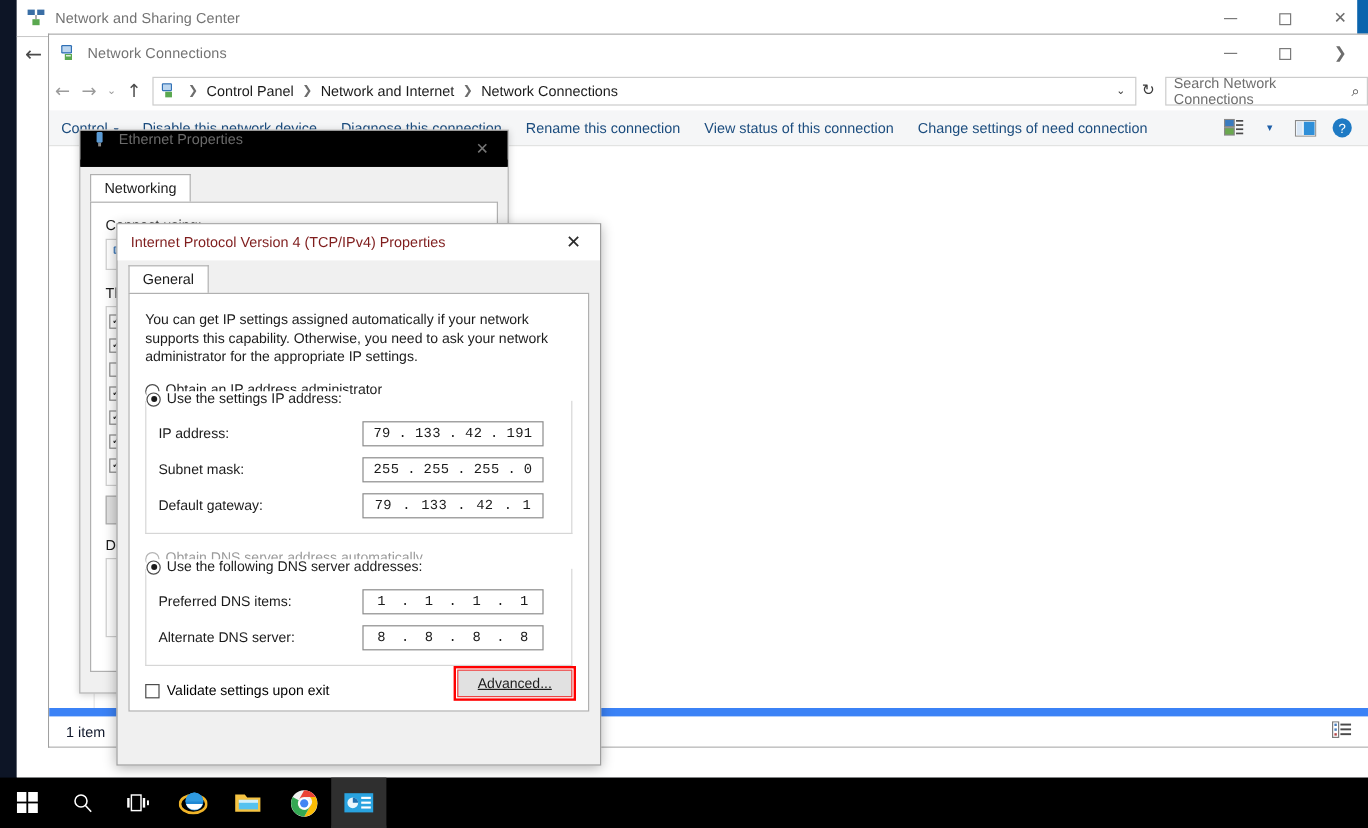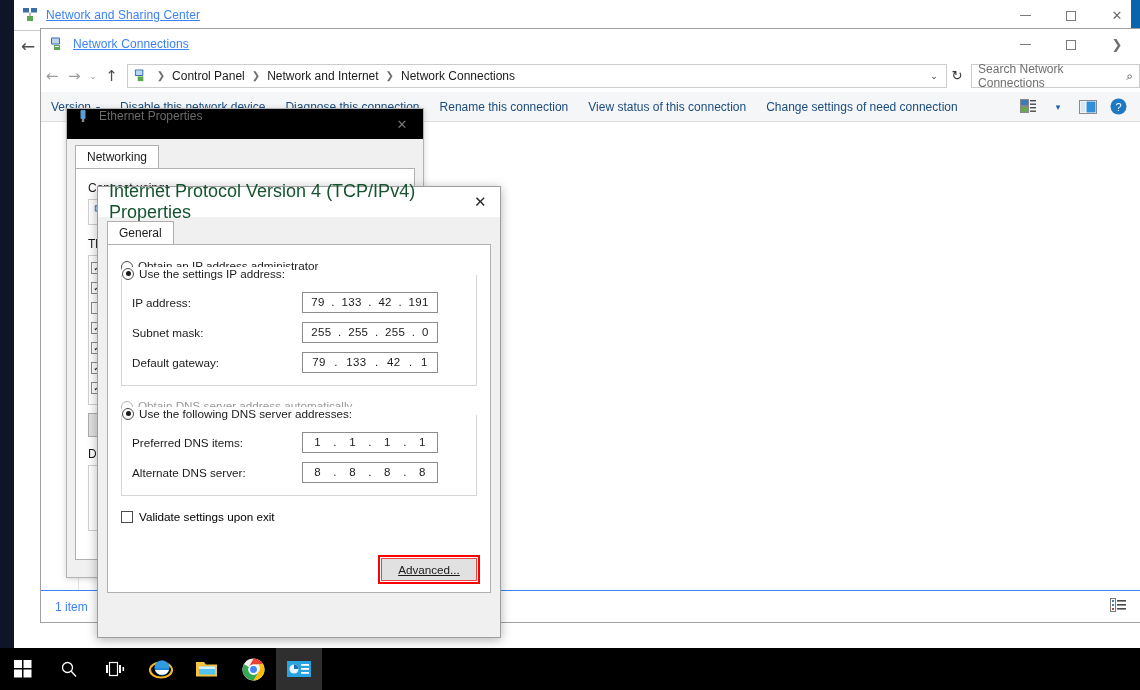--- a/index.html
+++ b/index.html
@@ -14,21 +14,21 @@
   #nsc-window {
     position: absolute; left: 14px; top: 0; width: 1126px; height: 648px;
     background: #ffffff;
   }
   #nsc-titlebar {
     position: absolute; left: 0; top: 0; width: 1126px; height: 31px;
     background: #ffffff; border-bottom: 1px solid #c9c9c9;
     display: flex; align-items: center;
   }
   .tb-icon-box { width: 32px; display: flex; justify-content: center; align-items: center; }
-  .tb-title { font-size: 12px; color: #3b82f6; letter-spacing: .1px; text-decoration: underline; }
+  .tb-title { font-size: 12px; color: #737373; letter-spacing: .1px; }
   .wincontrols { position: absolute; right: 0; top: 0; height: 31px; display: flex; }
   .wc {
     width: 46px; height: 31px; display: flex; align-items: center; justify-content: center;
     font-size: 13px; color: #6d6d6d; font-family: "DejaVu Sans", sans-serif; line-height: 1;
   }
   .wc .sq { width: 10px; height: 10px; border: 1px solid #7a7a7a; }
   .wc .dash { width: 11px; height: 1px; background: #7a7a7a; }
   #nsc-blue-edge {
     position: absolute; right: 0; top: 0; width: 9px; height: 32px; background: #0a64ad;
   }
@@ -89,22 +89,22 @@
   
   #nc-navpane {
     position: absolute; left: 0; top: 93px; width: 38px; height: 470px; background: #fff;
     border-right: 1px solid #e3e3e3;
   }
   #nc-content {
     position: absolute; left: 38px; top: 93px; width: 1062px; height: 470px; background: #ffffff;
   }
   #nc-statusbar {
     position: absolute; left: 0; bottom: 0; width: 100%; height: 32px;
-    background: #ffffff; border-top: 1px solid #3b82f6; display: flex; align-items: center;
-    font-size: 12px; color: #3b82f6; padding: 0 14px;
+    background: #ffffff; border-top: 7px solid #3b82f6; display: flex; align-items: center;
+    font-size: 12px; color: #0f172a; padding: 0 14px;
   }
   #status-views { margin-left: auto; display: flex; gap: 6px; align-items: center; }
 
   
   #eth-dialog {
     position: absolute; left: 66px; top: 108px; width: 358px; height: 470px;
     background: #f0f0f0; border: 1px solid #b3b3b3;
     box-shadow: 0 1px 6px rgba(0,0,0,.18);
   }
   #eth-titlebar {
@@ -147,21 +147,21 @@
 
   
   #ipv4-dialog {
     position: absolute; left: 97px; top: 186px; width: 404px; height: 452px;
     background: #f0f0f0; border: 1px solid #9e9e9e;
     box-shadow: 0 2px 10px rgba(0,0,0,.30);
   }
   #ipv4-titlebar {
     height: 30px; background: #ffffff; display: flex; align-items: center; padding-left: 11px;
   }
-  #ipv4-title { font-size: 18px; color: #14532d; }
+  #ipv4-title { font-size: 12px; color: #7f1d1d; }
   #ipv4-close {
     margin-left: auto; width: 44px; height: 30px; display: flex; align-items: center;
     justify-content: center; color: #2b2b2b; font-size: 15px; font-family: "DejaVu Sans", sans-serif;
   }
   #ipv4-tabstrip { padding: 4px 9px 0 9px; display: flex; }
   #ipv4-panel {
     margin: 0 9px; border: 1px solid #b0b0b0; background: #fff;
     height: 349px; position: relative; top: -1px; padding: 14px 13px 10px 13px;
   }
   #ipv4-intro { font-size: 11.7px; color: #1b1b1b; line-height: 1.34; margin-bottom: 12px; }
@@ -183,23 +183,23 @@
     position: relative;
   }
   .group-legend {
     position: absolute; top: -8px; left: 0; background: #fff; padding-right: 6px;
     display: flex; align-items: center; gap: 5px; font-size: 11.7px; color: #1b1b1b;
   }
   .group-legend .radio { margin-top: 0; }
   .field-row { display: flex; align-items: center; height: 26px; margin: 0 0 4px 10px; }
   .field-label { width: 170px; font-size: 11.7px; color: #1b1b1b; }
   .ipbox {
-    width: 136px; height: 21px; border: 1px solid #8c8c8c; background: #fff;
+    width: 151px; height: 21px; border: 1px solid #8c8c8c; background: #fff;
     display: flex; align-items: center; justify-content: space-around;
-    font-size: 11.5px; color: #1b1b1b; padding: 0 5px; letter-spacing: .3px;
+    font-size: 11.5px; color: #1b1b1b; padding: 0 5px; letter-spacing: .3px; font-family: Liberation Mono, monospace;
   }
   .ipbox span { white-space: pre; }
 
   #validate-row { display: flex; align-items: center; gap: 6px; margin-top: 14px; font-size: 11.7px; }
   .checkbox {
     width: 12px; height: 12px; border: 1px solid #4c4c4c; background: #fff; flex: 0 0 auto;
   }
   #advanced-wrap {
     position: absolute; right: 10px; bottom: 8px; border: 2px solid #ff0000; padding: 1px;
   }
@@ -306,21 +306,21 @@
     <div id="refresh-btn">↻</div>
 
     <div id="searchbox">
       <span>Search Network Connections</span>
       <span id="search-icon">⌕</span>
     </div>
   </div>
 
   <div id="nc-commandbar">
     <div class="cmd">
-      <span>Version</span><span class="caret">▾</span>
+      <span>Control</span><span class="caret">▾</span>
     </div>
     <div class="cmd">Disable this network device</div>
     <div class="cmd">Diagnose this connection</div>
     <div class="cmd">Rename this connection</div>
     <div class="cmd">View status of this connection</div>
     <div class="cmd">Change settings of need connection</div>
     <div id="cmd-right">
       <div class="cmd-icon-btn">
         <svg width="17" height="15" viewBox="0 0 17 15">
           <rect x="0.5" y="0.5" width="8" height="6" fill="#3a7bbf" stroke="#888"></rect>
@@ -453,20 +453,21 @@
     <div id="ipv4-title">Internet Protocol Version 4 (TCP/IPv4) Properties</div>
     <div id="ipv4-close">✕</div>
   </div>
 
   <div id="ipv4-tabstrip">
     <div class="tab">General</div>
   </div>
 
   <div id="ipv4-panel">
 
+    <div id="ipv4-intro">You can get IP settings assigned automatically if your network supports this capability. Otherwise, you need to ask your network administrator for the appropriate IP settings.</div>
 
     <div class="radio-row" style="margin-bottom:9px">
       <span class="radio"></span>
       <span>Obtain an IP address administrator</span>
     </div>
 
     <div class="group-fieldset">
       <div class="group-legend">
         <span class="radio checked"></span>
         <span>Use the settings IP address:</span>

